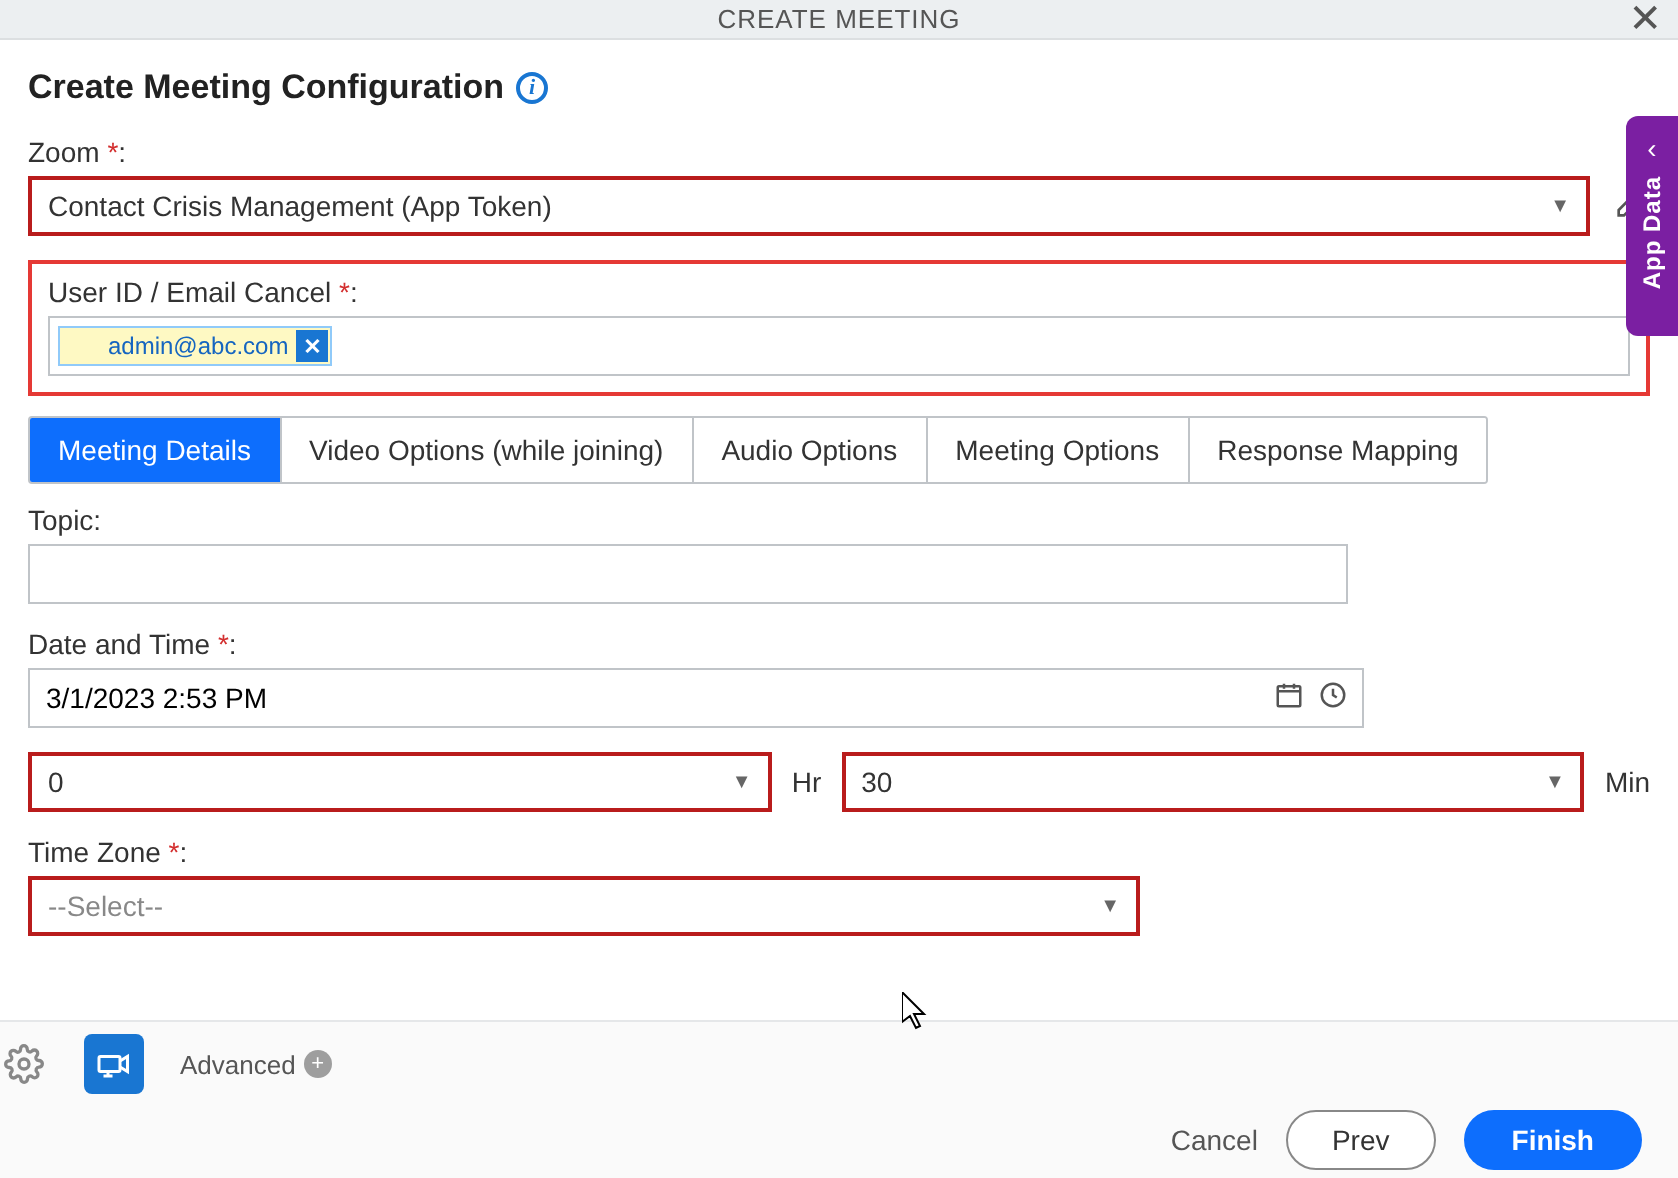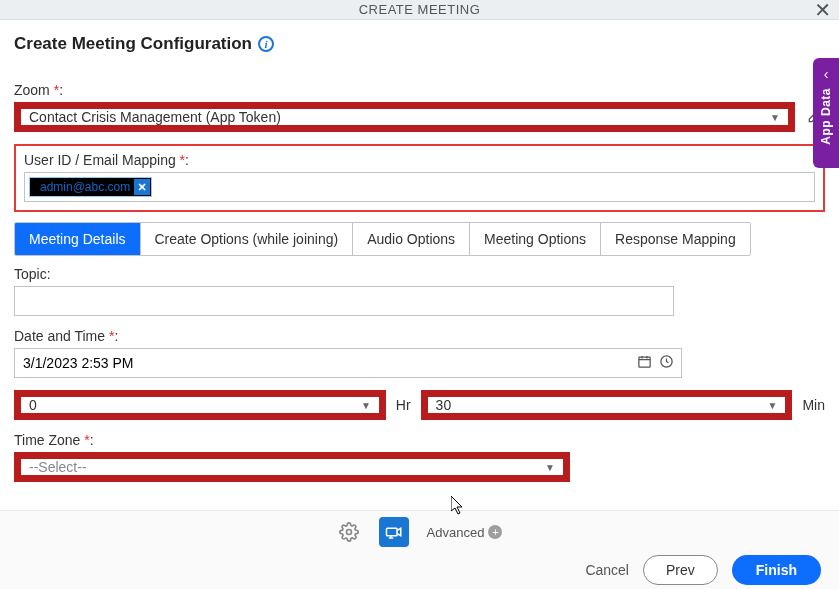--- a/index.html
+++ b/index.html
@@ -1,48 +1,48 @@
 <!DOCTYPE html>
 <html><head>
 <meta charset="utf-8">
 <style>
   * { box-sizing: border-box; margin: 0; padding: 0; }
   html, body { width: 839px; height: 589px; font-family: Arial, Helvetica, sans-serif; font-size: 14px; color: #333; background: #fff; overflow: hidden; }
   .header-bar { height: 20px; background: #eceff1; border-bottom: 1px solid #dcdfe1; display: flex; align-items: center; justify-content: center; position: relative; }
   .header-title { font-size: 13px; letter-spacing: 0.5px; color: #555; }
   .close-btn { position: absolute; right: 8px; top: 50%; transform: translateY(-50%); font-size: 20px; color: #555; cursor: pointer; background: none; border: none; line-height: 1; }
   .content { padding: 14px 14px 0 14px; height: 478px; overflow: hidden; }
-  .section-title { font-size: 17px; font-weight: bold; color: #222; display: flex; align-items: center; gap: 6px; margin-bottom: 28px; }
+  .section-title { font-size: 17px; font-weight: bold; color: #222; display: flex; align-items: center; gap: 6px; margin-bottom: 14px; }
   .info-icon { width: 16px; height: 16px; border: 2px solid #1976d2; border-radius: 50%; display: inline-flex; align-items: center; justify-content: center; font-size: 11px; color: #1976d2; font-family: Georgia, serif; font-style: italic; font-weight: bold; }
   .field-label { font-size: 14px; color: #333; margin-bottom: 4px; display: block; }
   .req { color: #d32f2f; }
   .field-block { margin-bottom: 12px; }
   .zoom-row { display: flex; align-items: center; gap: 8px; }
-  .select-like { flex: 1; border: 7px solid #b91c1c; height: 30px; display: flex; align-items: center; padding: 0 8px; font-size: 14px; color: #333; background: #fff; position: relative; cursor: pointer; }
+  .select-like { flex: 1; border: 2px solid #b91c1c; height: 30px; display: flex; align-items: center; padding: 0 8px; font-size: 14px; color: #333; background: #fff; position: relative; cursor: pointer; }
   .select-like .caret { margin-left: auto; font-size: 10px; color: #666; }
   .pencil-btn { width: 22px; height: 22px; display: flex; align-items: center; justify-content: center; cursor: pointer; color: #555; background: none; border: none; }
   .highlight-box { border: 2px solid #e53935; padding: 6px 8px 8px 8px; margin-bottom: 10px; }
   .chip-input { border: 1px solid #c0c4c8; min-height: 30px; display: flex; align-items: center; padding: 3px 4px; gap: 4px; background: #fff; }
-  .chip { display: inline-flex; align-items: center; border: 1px solid #90caf9; background: #000000; color: #1565c0; font-size: 12px; padding: 1px 1px 1px 10px; gap: 4px; justify-content: flex-end; }
+  .chip { display: inline-flex; align-items: center; border: 1px solid #90caf9; background: #fef9c3; color: #1565c0; font-size: 12px; padding: 1px 1px 1px 24px; gap: 4px; justify-content: flex-end; }
   .chip-x { background: #1976d2; color: #fff; width: 16px; height: 16px; display: inline-flex; align-items: center; justify-content: center; font-size: 11px; font-weight: bold; cursor: pointer; }
   .tabs { display: flex; border: 1px solid #c0c4c8; border-radius: 2px; overflow: hidden; margin-bottom: 10px; width: fit-content; }
   .tab { padding: 8px 14px; font-size: 14px; color: #333; cursor: pointer; border-right: 1px solid #c0c4c8; background: #fff; }
   .tab:last-child { border-right: none; }
   .tab.active { background: #0d6efd; color: #fff; }
   .text-input { width: 100%; border: 1px solid #c0c4c8; height: 30px; padding: 0 8px; font-size: 14px; background: #fff; }
   .dt-input-wrap { position: relative; width: 668px; }
   .dt-input-wrap .icon-cal, .dt-input-wrap .icon-clock { position: absolute; top: 50%; transform: translateY(-50%); color: #555; font-size: 14px; cursor: pointer; }
   .dt-input-wrap .icon-cal { right: 30px; }
   .dt-input-wrap .icon-clock { right: 8px; }
   .duration-row { display: flex; align-items: center; gap: 10px; }
   .dur-select { width: 300px; }
   .unit-label { font-size: 14px; color: #333; }
   .tz-select { width: 556px; color: #888; }
   .footer { position: absolute; bottom: 0; left: 0; right: 0; height: 79px; background: #fafafa; border-top: 1px solid #e5e7e9; }
-  .footer-top { display: flex; align-items: center; justify-content: center; gap: 18px; padding-top: 6px; }
+  .footer-top { display: flex; align-items: center; gap: 18px; padding-top: 6px; }
   .gear-btn { width: 24px; height: 24px; display: flex; align-items: center; justify-content: center; color: #888; cursor: pointer; background: none; border: none; }
   .cam-btn { width: 30px; height: 30px; background: #1976d2; border-radius: 4px; display: flex; align-items: center; justify-content: center; color: #fff; cursor: pointer; border: none; }
   .advanced { font-size: 13px; color: #555; display: flex; align-items: center; gap: 4px; cursor: pointer; }
   .plus-circle { width: 14px; height: 14px; border-radius: 50%; background: #9e9e9e; color: #fff; display: inline-flex; align-items: center; justify-content: center; font-size: 11px; line-height: 1; }
   .footer-bottom { display: flex; align-items: center; justify-content: flex-end; gap: 14px; padding: 8px 18px 0 0; }
   .cancel-link { color: #555; font-size: 14px; cursor: pointer; background: none; border: none; margin-left: 20px; }
   .prev-btn { border: 1px solid #888; border-radius: 16px; padding: 6px 22px; font-size: 14px; color: #333; background: #fff; cursor: pointer; }
   .finish-btn { border: none; border-radius: 16px; padding: 7px 24px; font-size: 14px; color: #fff; background: #0d6efd; cursor: pointer; font-weight: bold; }
   .side-tab { position: absolute; right: 0; top: 58px; width: 26px; height: 110px; background: #7b1fa2; border-radius: 6px 0 0 6px; display: flex; flex-direction: column; align-items: center; justify-content: flex-start; color: #fff; cursor: pointer; padding-top: 8px; }
   .side-tab .chevron { font-size: 14px; margin-bottom: 6px; }
@@ -75,32 +75,32 @@
       </div>
       <button class="pencil-btn">
         <svg width="16" height="16" viewBox="0 0 24 24" fill="none" stroke="currentColor" stroke-width="2">
             <path d="M17 3l4 4-12 12H5v-4L17 3z"></path>
           </svg>
       </button>
     </div>
   </div>
 
   <div class="highlight-box">
-    <label class="field-label"><span>User ID / Email Mapping </span><span class="req">*</span>:</label>
+    <label class="field-label"><span>User ID / Email Cancel </span><span class="req">*</span>:</label>
     <div class="chip-input">
       <span class="chip">
         <span>admin@abc.com</span>
         <span class="chip-x">✕</span>
       </span>
     </div>
   </div>
 
   <div class="tabs">
     <div class="tab active">Meeting Details</div>
-    <div class="tab">Create Options (while joining)</div>
+    <div class="tab">Video Options (while joining)</div>
     <div class="tab">Audio Options</div>
     <div class="tab">Meeting Options</div>
     <div class="tab">Response Mapping</div>
   </div>
 
   <div class="field-block">
     <label class="field-label">Topic:</label>
     <div class="topic-input-wrap">
       <input class="text-input" type="text" value="" style="">
     </div>

